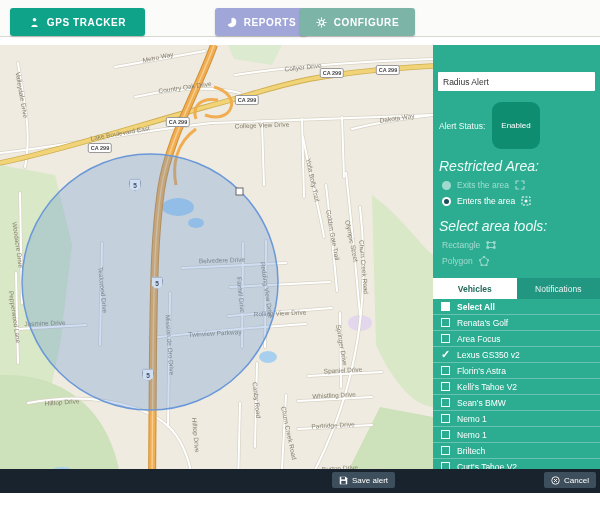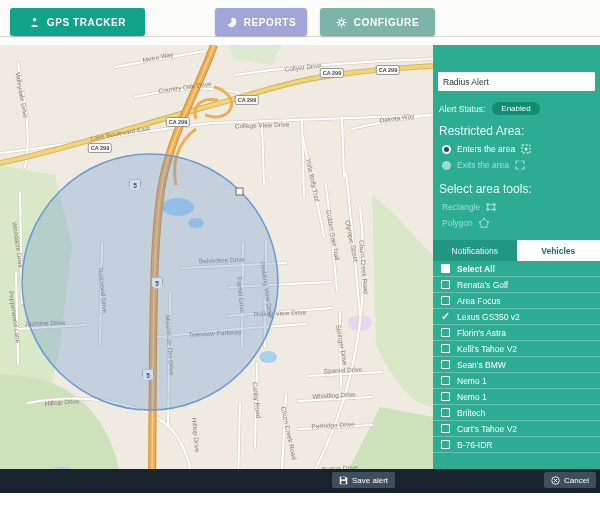--- a/index.html
+++ b/index.html
@@ -8,21 +8,21 @@
 
   
   .header { position:relative; height:37px; background:#fbfbfa; border-bottom:1px solid #d8d6d0; }
   .hbtn { position:absolute; top:8px; height:28px; border:none; border-radius:3px; color:#fff;
           font-family:"Liberation Sans",sans-serif; font-weight:bold; font-size:10px; letter-spacing:.6px;
           display:flex; align-items:center; justify-content:center; gap:7px; cursor:pointer;
           box-shadow:0 1px 2px rgba(0,0,0,.18); }
   .hbtn svg { width:11px; height:11px; }
   #btn-gps { left:10px; width:135px; background:#0fa38a; }
   #btn-reports { left:215px; width:92px; background:#a0a6d8; }
-  #btn-configure { left:320px; width:115px; background:#7db4a8; }
+  #btn-configure { left:300px; width:115px; background:#7db4a8; }
 
   
   .main { position:absolute; top:45px; left:0; width:600px; height:442px; display:flex; }
 
   
   .map { position:relative; width:433px; height:442px; background:#efebe0; overflow:hidden; }
   .map-base, .map-overlay { position:absolute; left:0; top:0; }
   .map-labels { position:absolute; left:0; top:0; width:433px; height:442px; }
   .street-label { position:absolute; font-size:6.5px; color:#857f6f; white-space:nowrap; }
   .road-badge { position:absolute; transform:translate(-50%,-50%); }
@@ -35,23 +35,23 @@
   
   .sidebar { position:relative; width:167px; height:442px; background:#2cad92; overflow:hidden; }
   .side-input { display:block; width:157px; margin:0 5px; border:none; border-radius:1px;
                 font-family:"Liberation Sans",sans-serif; font-size:8.5px; padding:0 5px; color:#333; }
   #search-input { margin-top:7px; height:17px; }
   #alert-name-input { margin-top:27px; height:19px; }
   #search-input::placeholder { color:#9aa0a6; }
 
   .status-row { display:flex; align-items:center; gap:7px; margin:11px 6px 0; }
   .side-label { font-size:8.5px; color:#eefcf7; }
-  .status-pill { background:#0f8d71; color:#fff; font-size:8px; padding:2px 9px; border-radius:9px; cursor:pointer; }
-
-  .section-label { margin:9px 6px 3px; font-size:12px; color:#eefcf7; }
+  .status-pill { background:#0f8d71; color:#fff; font-size:8px; padding:19px 9px; border-radius:9px; cursor:pointer; }
+
+  .section-label { margin:9px 6px 3px; font-size:14px; color:#eefcf7;font-style:italic; }
   .option-row, .tool-row { display:flex; align-items:center; gap:6px; margin:0 9px; height:16px;
                            font-size:8.5px; color:#fff; cursor:pointer; }
   .dim { opacity:.55; }
   .radio { width:9px; height:9px; border-radius:50%; background:#fff; position:relative; flex:none; }
   .radio.sel::after { content:''; position:absolute; left:2px; top:2px; width:5px; height:5px;
                       border-radius:50%; background:#1d4d5e; }
   .opt-icon, .tool-icon { display:flex; }
   .opt-icon svg, .tool-icon svg { width:10px; height:10px; }
 
   .tabs { display:flex; margin-top:9px; height:21px; background:#219680; }
@@ -268,36 +268,36 @@
     <div class="sidebar">
       <input class="side-input" id="alert-name-input" type="text" value="Radius Alert" style="">
 
       <div class="status-row">
         <span class="side-label">Alert Status:</span>
         <span class="status-pill">Enabled</span>
       </div>
 
       <div class="section-label">Restricted Area:</div>
 
+      <div class="option-row dim">
+        <span class="radio"></span>
+        <span>Exits the area</span>
+        <span class="opt-icon">
+          <svg viewBox="0 0 10 10">
+              <path d="M1,4 V1 H4 M6,1 H9 V4 M9,6 V9 H6 M4,9 H1 V6" stroke="#fff" fill="none" stroke-width="1.2"></path>
+            </svg>
+        </span>
+      </div>
       <div class="option-row">
         <span class="radio sel"></span>
         <span>Enters the area</span>
         <span class="opt-icon">
           <svg viewBox="0 0 10 10">
               <rect x="1" y="1" width="8" height="8" fill="none" stroke="#fff" stroke-width="1" stroke-dasharray="2 1.5"></rect>
               <circle cx="5" cy="5" r="1.5" fill="#fff"></circle>
-            </svg>
-        </span>
-      </div>
-      <div class="option-row dim">
-        <span class="radio"></span>
-        <span>Exits the area</span>
-        <span class="opt-icon">
-          <svg viewBox="0 0 10 10">
-              <path d="M1,4 V1 H4 M6,1 H9 V4 M9,6 V9 H6 M4,9 H1 V6" stroke="#fff" fill="none" stroke-width="1.2"></path>
             </svg>
         </span>
       </div>
 
       <div class="section-label">Select area tools:</div>
 
       <div class="tool-row dim">
         <span>Rectangle</span>
         <span class="tool-icon">
           <svg viewBox="0 0 12 12">
@@ -317,22 +317,22 @@
               <circle cx="6" cy="1" r="1.2" fill="#fff"></circle>
               <circle cx="11" cy="5" r="1.2" fill="#fff"></circle>
               <circle cx="1" cy="5" r="1.2" fill="#fff"></circle>
               <circle cx="9" cy="11" r="1.2" fill="#fff"></circle>
               <circle cx="3" cy="11" r="1.2" fill="#fff"></circle>
             </svg>
         </span>
       </div>
 
       <div class="tabs">
+        <div class="tab active">Vehicles</div>
         <div class="tab">Notifications</div>
-        <div class="tab active">Vehicles</div>
       </div>
 
       <div class="vehicle-list">
   <div class="vehicle-row bold">
     <span class="checkbox filled"></span>
     <span class="vehicle-name">Select All</span>
   </div>
 
   <div class="vehicle-row">
     <span class="checkbox unchecked"></span>

